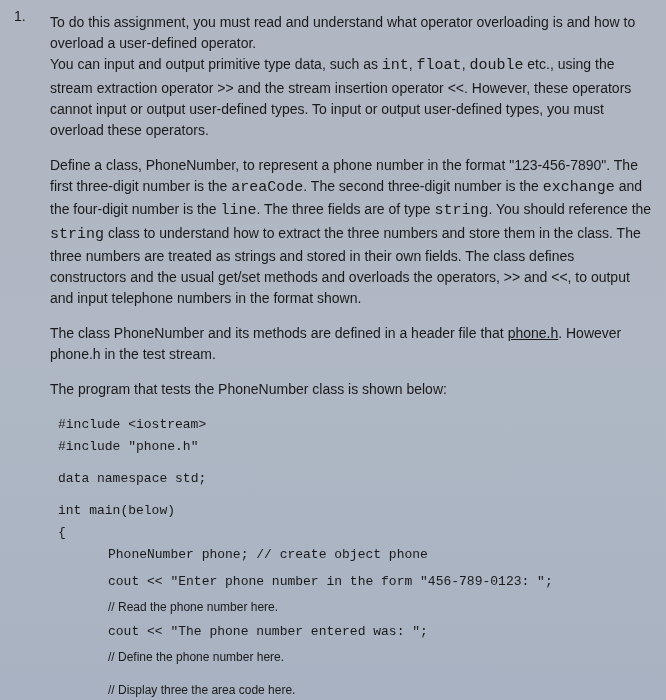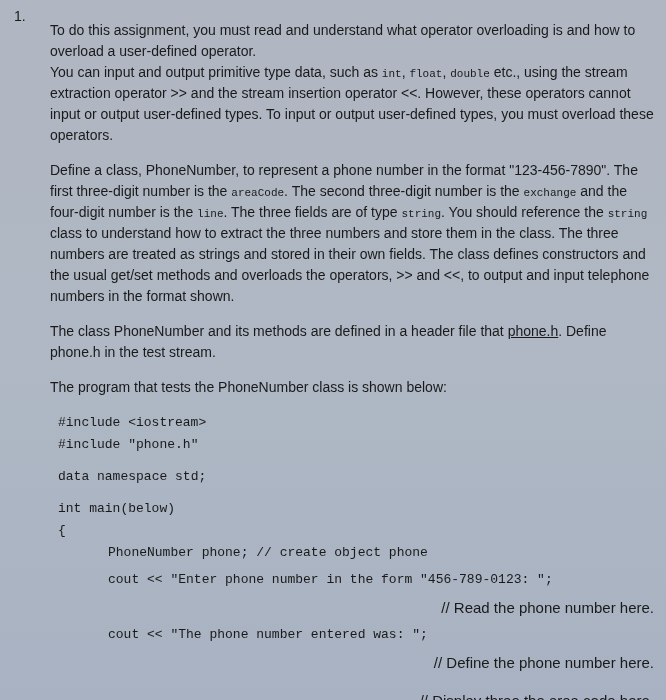--- a/index.html
+++ b/index.html
@@ -21,47 +21,46 @@
     .list-number {
       position: absolute;
       left: 14px;
       top: 8px;
       font-size: 14px;
     }
     .content {
       margin-left: 40px;
     }
     .para {
-      margin: 12px 0 14px 0;
+      margin: 4px 0 14px 0;
       line-height: 1.5;
     }
     .squiggle {
       text-decoration-style: wavy;
       text-decoration-color: #c0392b;
     }
     .underline {
       text-decoration: underline;
     }
     .mono-inline {
       font-family: "Courier New", Courier, monospace;
-      font-size: 11px;
+      font-size: 15px;
     }
     .code-block {
       margin-left: 8px;
       font-family: "Courier New", Courier, monospace;
       font-size: 13px;
       line-height: 1.7;
     }
     .code-indent {
       margin-left: 50px;
     }
     .comment-text {
       font-family: Arial, Helvetica, sans-serif;
-      font-size: 15px;
-      text-align: right;
+      font-size: 12px;
     }
     .tight {
       margin-bottom: 4px;
     }
   </style>
 </head>
 <body>
 
 <div class="page">
   <div class="list-number">1.</div>
@@ -70,21 +69,21 @@
     <p class="para">
       <span>To do this assignment, you must read and understand what operator overloading is and how to overload a user-defined operator.</span><br>
       <span>You can input and output primitive type data, such as </span><span class="mono-inline">int</span><span>, </span><span class="mono-inline">float</span><span>, </span><span class="mono-inline">double</span><span> etc., using the stream extraction operator &gt;&gt; and the stream insertion operator &lt;&lt;.  However, these operators cannot input or output user-defined types. To input or output user-defined types, you must overload these operators.</span>
     </p>
 
     <p class="para">
       <span>Define a class, </span><span class="squiggle">PhoneNumber</span><span>, to represent a phone number in the format "123-456-7890". The first three-digit number is the </span><span class="mono-inline squiggle">areaCode</span><span>. The second three-digit number is the </span><span class="mono-inline">exchange</span><span>  and the four-digit number is the </span><span class="mono-inline">line</span><span>. The three fields are of type </span><span class="mono-inline">string</span><span>. You should reference the </span><span class="mono-inline">string</span><span> class to understand how to extract the three numbers and store them in the class. The three numbers are treated as strings and stored in their own fields. The class defines constructors and the usual get/set methods and overloads the operators, &gt;&gt; and &lt;&lt;, to output and input telephone numbers in the format shown.</span>
     </p>
 
     <p class="para">
-      <span>The class </span><span class="squiggle">PhoneNumber</span><span>  and its methods are defined in a header file that </span><span class="underline">phone.h</span><span>. Define </span><span class="squiggle">phone.h</span><span> in the test stream.</span>
+      <span>The class </span><span class="squiggle">PhoneNumber</span><span>  and its methods are defined in a header file that </span><span class="underline">phone.h</span><span>. However </span><span class="squiggle">phone.h</span><span> in the test stream.</span>
     </p>
 
     <p class="para">
       <span>The program that tests the </span><span class="squiggle">PhoneNumber</span><span> class is shown below:</span>
     </p>
 
     <div class="code-block">
       <div>#include &lt;iostream&gt;</div>
       <div><span>#include "</span><span class="squiggle">phone.h</span><span>"</span></div>
       <div style="height:10px"></div>

